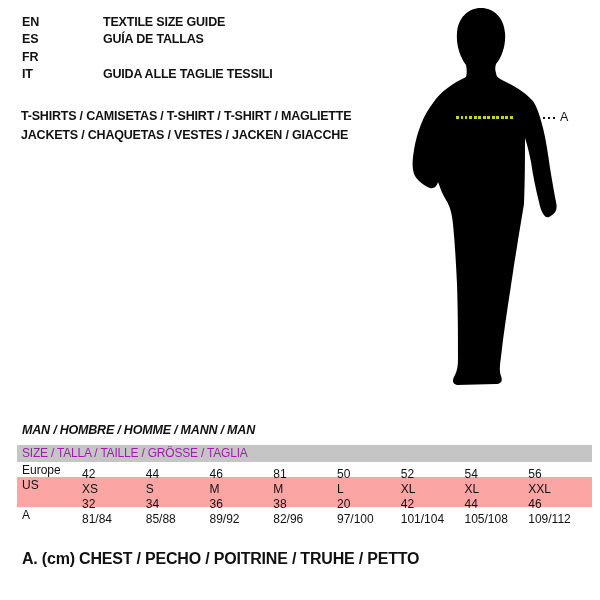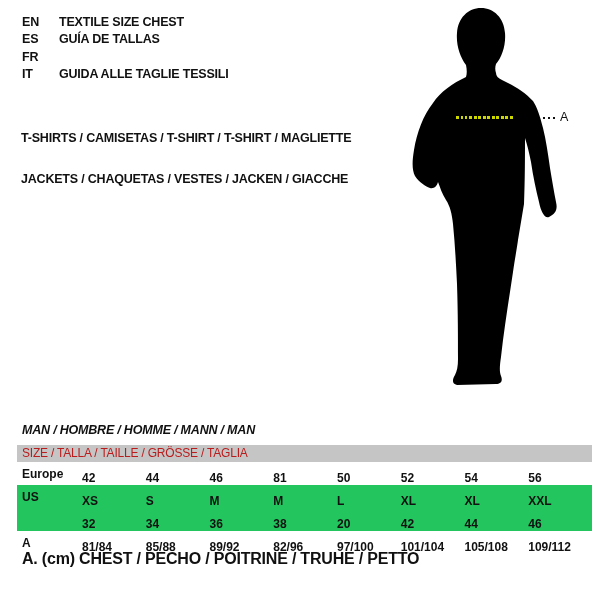--- a/index.html
+++ b/index.html
@@ -3,50 +3,50 @@
 <meta charset="utf-8">
 <style>
   html,body{margin:0;padding:0;}
   body{
     width:600px;height:600px;position:relative;background:#ffffff;
     font-family:"Liberation Sans","DejaVu Sans",sans-serif;
     color:#111;overflow:hidden;
   }
   
   .lang-block{position:absolute;left:22px;top:14px;}
-  .lang-row{display:flex;line-height:17.4px;font-size:12.5px;font-weight:bold;letter-spacing:-0.2px;}
+  .lang-row{display:flex;line-height:17.4px;font-size:12.5px;font-weight:bold;letter-spacing:-0.2px;gap:44px;}
   .lang-code{width:37px;flex:none;}
   
   .category-block{position:absolute;left:21px;top:107px;}
-  .category-line{line-height:18.5px;font-size:12.5px;font-weight:bold;letter-spacing:-0.2px;white-space:nowrap;margin-top:22px;}
+  .category-line{line-height:18.5px;font-size:12.5px;font-weight:bold;letter-spacing:-0.2px;white-space:nowrap;}
   
   .figure-svg{position:absolute;left:406px;top:4px;width:162px;height:390px;}
   .chest-line{position:absolute;left:456px;top:116px;width:58px;height:3px;}
   .measure-callout{position:absolute;left:543px;top:117px;width:15px;height:2px;
     background:repeating-linear-gradient(to right,#111 0 2.5px,transparent 2.5px 5px);}
   .measure-label{position:absolute;left:560px;top:110px;font-size:12.5px;font-weight:500;}
   
   .section-title{position:absolute;left:22px;top:423px;font-size:12.5px;font-weight:bold;letter-spacing:-0.2px;font-style:italic;}
   
   .size-table{position:absolute;left:17px;top:445px;width:575px;font-size:12px;}
-  .table-header{height:17px;line-height:17px;background:#c5c5c5;padding-left:5px;color:#b91c1c;letter-spacing:-0.2px;}
-  .trow{display:flex;height:23px;align-items:center;font-weight:bold;}
-  .trow.shaded{background:#22c55e;}
+  .table-header{height:17px;line-height:17px;background:#c5c5c5;padding-left:5px;color:#a21caf;letter-spacing:-0.2px;}
+  .trow{display:flex;height:15px;align-items:center;}
+  .trow.shaded{background:#fca5a5;}
   .t-label{width:60px;flex:none;padding-left:5px;}
   .t-cell{flex:1;margin-top:8px;}
   
   .footnote{position:absolute;left:22px;top:550px;font-size:16px;font-weight:bold;letter-spacing:-0.2px;}
 </style>
 </head>
 <body>
 
 <div class="lang-block">
     <div class="lang-row">
       <span class="lang-code">EN</span>
-      <span class="lang-label">TEXTILE SIZE CHEST</span>
+      <span class="lang-label">TEXTILE SIZE GUIDE</span>
     </div>
     <div class="lang-row">
       <span class="lang-code">ES</span>
       <span class="lang-label">GUÍA DE TALLAS</span>
     </div>
     <div class="lang-row">
       <span class="lang-code">FR</span>
     </div>
     <div class="lang-row">
       <span class="lang-code">IT</span>

